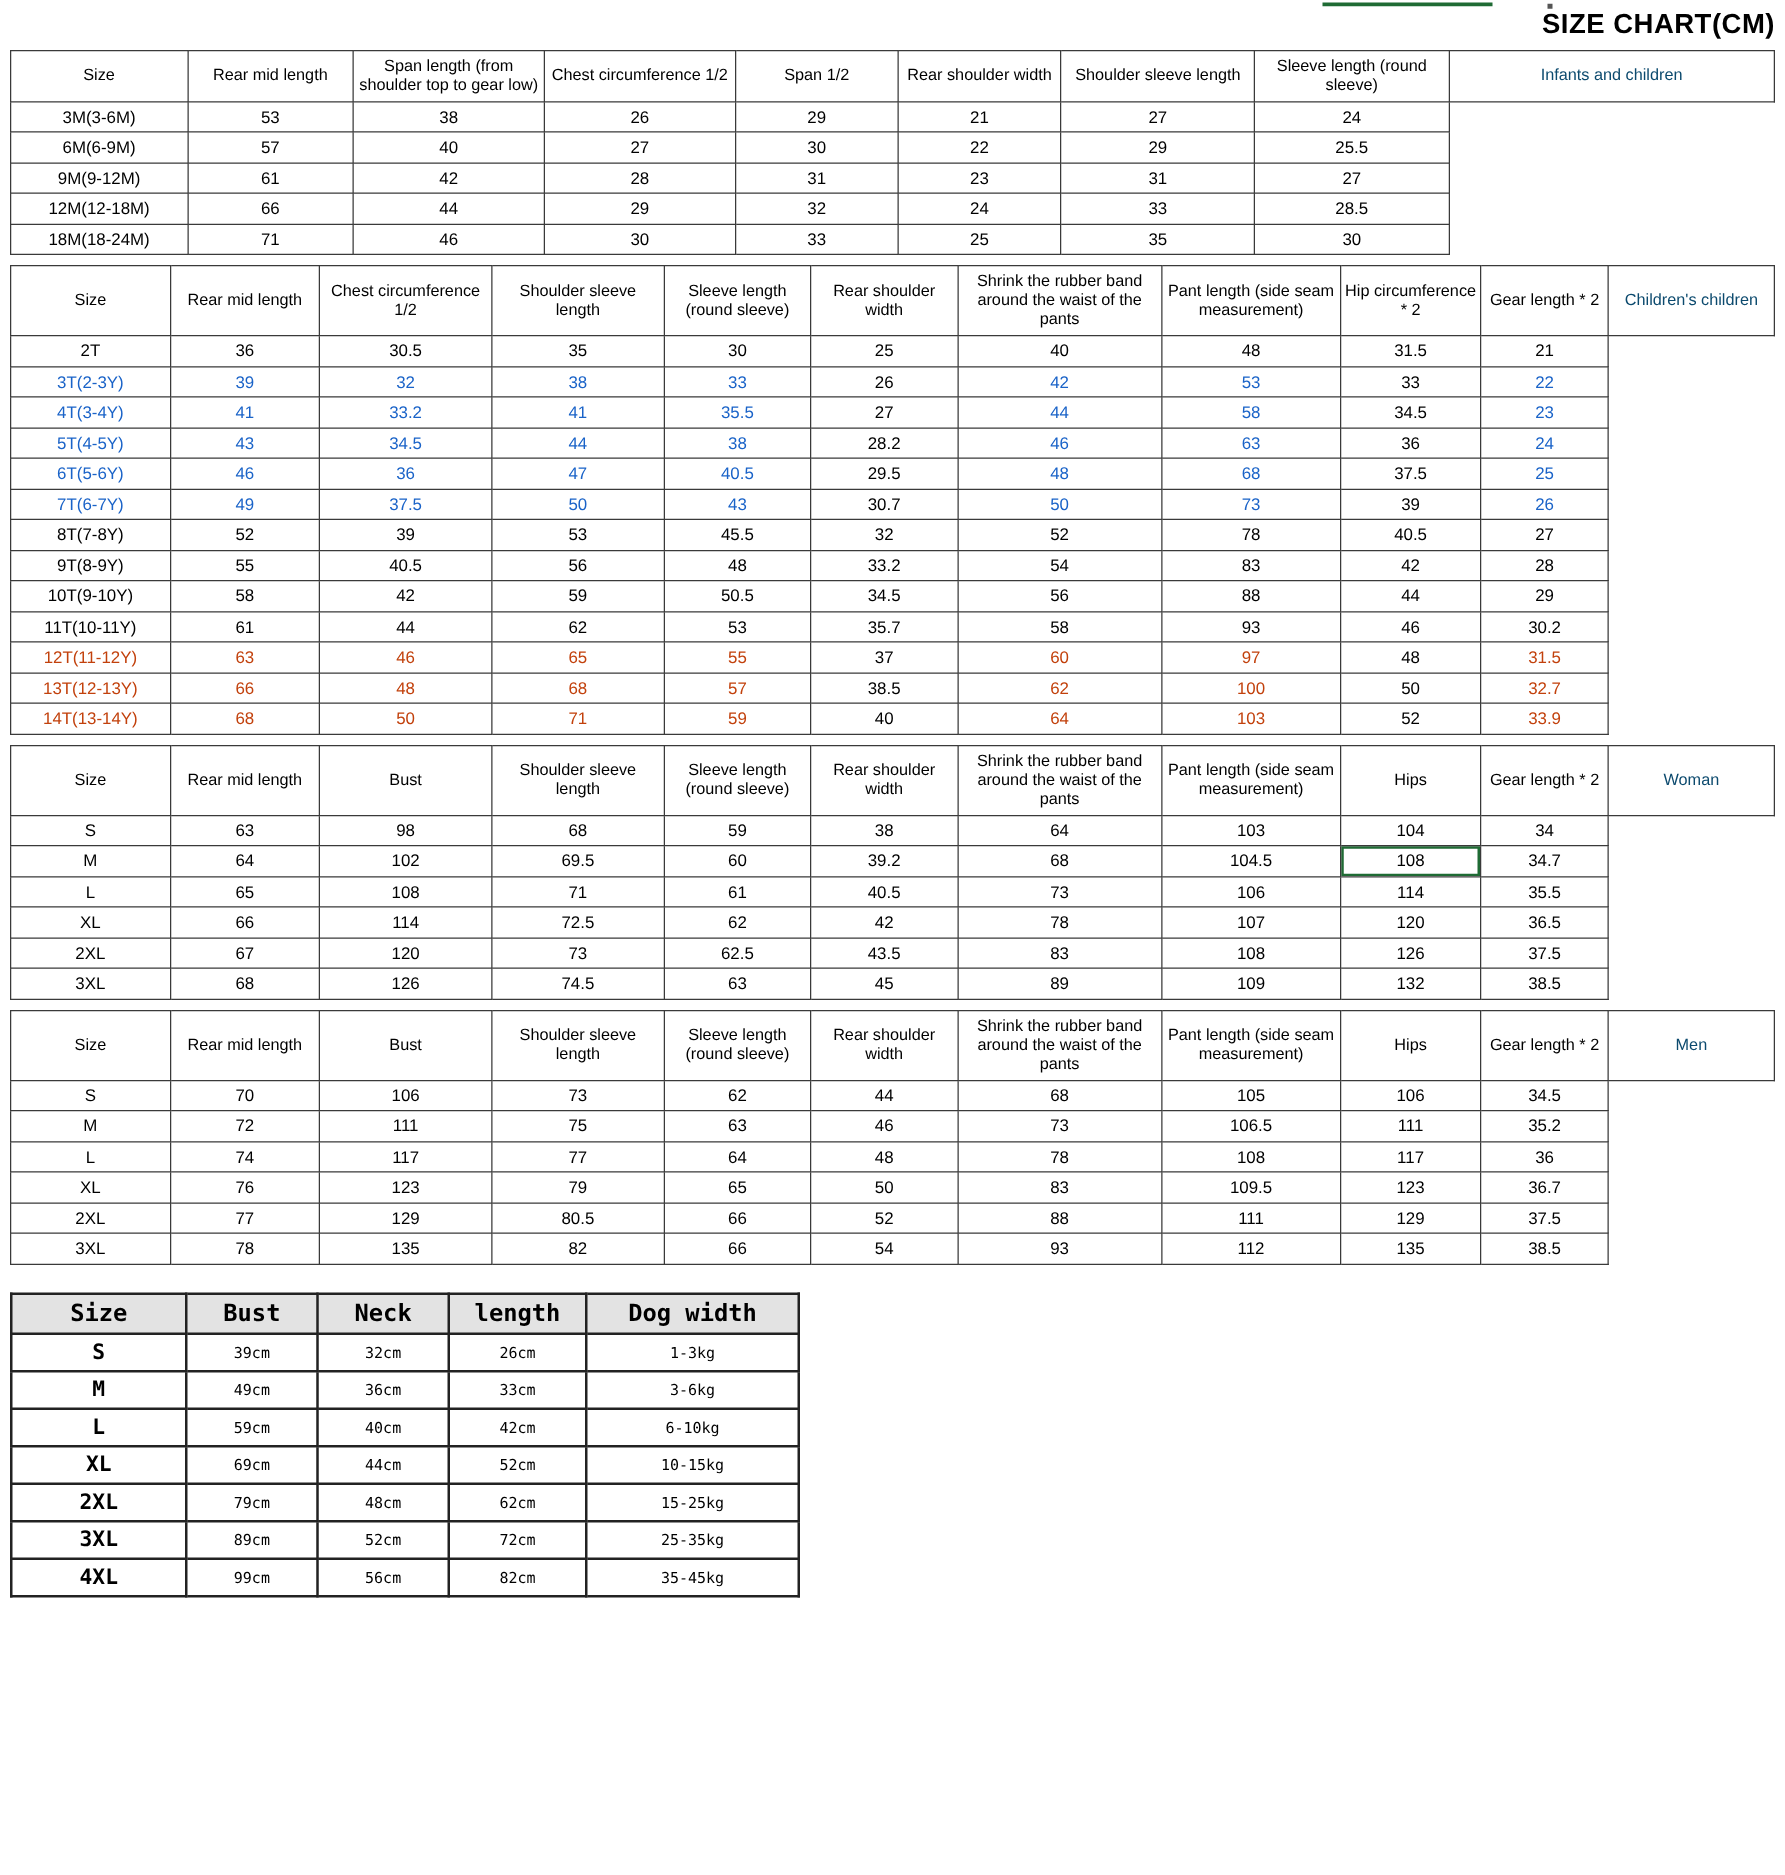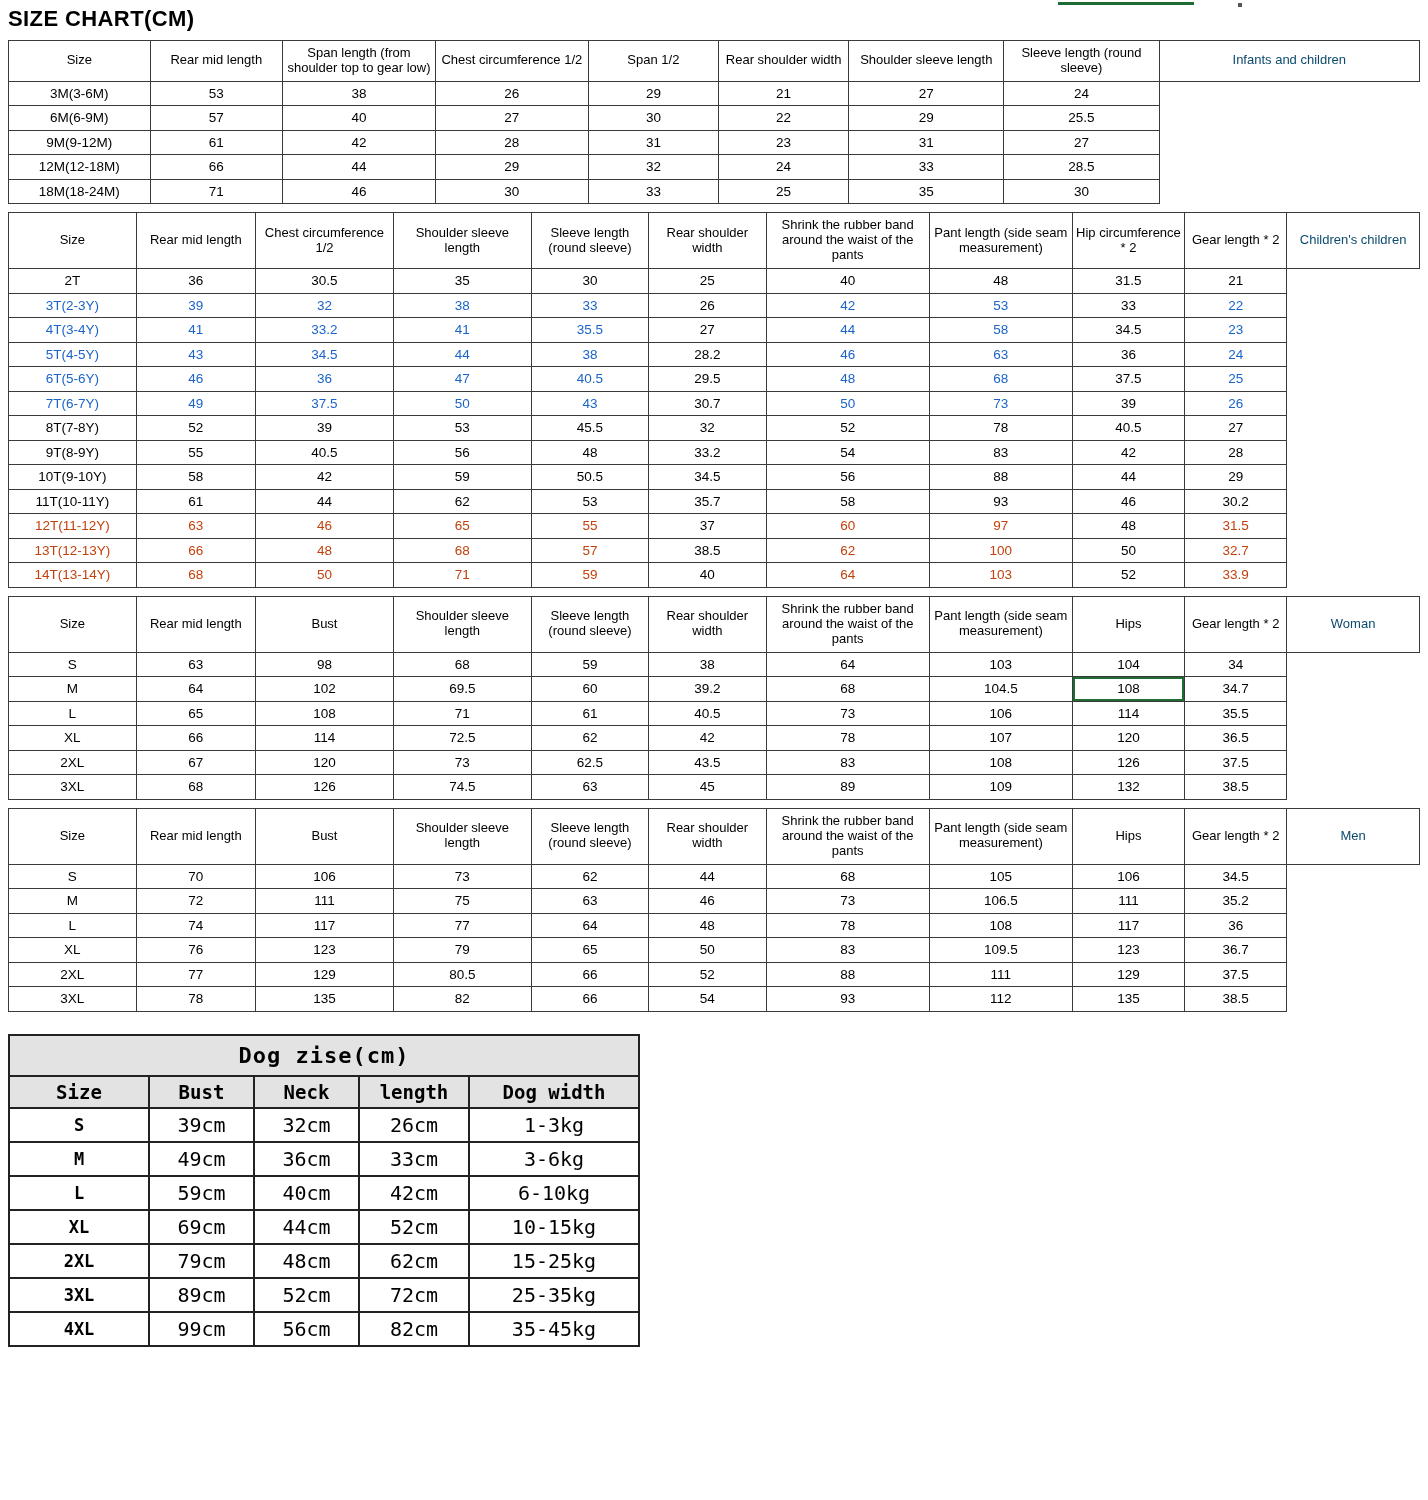--- a/index.html
+++ b/index.html
@@ -39,21 +39,21 @@
   }
   .top-mark-dot {
     position: absolute;
     top: 3px;
     left: 1238px;
     width: 4px;
     height: 4px;
     background: #555;
   }
   .chart-title {
-    text-align: left;
+    text-align: right;
     font-size: 22px;
     font-weight: bold;
     letter-spacing: .4px;
     padding: 6px 0 8px 0;
   }
   table.sz {
     border-collapse: collapse;
     table-layout: fixed;
     width: 1412px;
     margin: 0 0 8px 0;
@@ -112,21 +112,21 @@
   table.dog .dog-head td {
     font-size: 19px;
     font-weight: bold;
     background: #e3e3e3;
   }
   table.dog .dog-size {
     font-weight: bold;
     font-size: 17px;
   }
   table.dog .dog-val {
-    font-size: 20px;
+    font-size: 12px;
   }
 </style>
 </head>
 <body>
 
 <div class="page">
 
   <div class="top-marks">
     <div class="top-mark-green"></div>
     <div class="top-mark-dot"></div>
@@ -615,23 +615,20 @@
   <div class="dog-wrap">
     <table class="dog">
       <colgroup>
         <col style="width:140px">
           <col style="width:105px">
           <col style="width:105px">
           <col style="width:110px">
           <col style="width:170px">
       </colgroup>
       <tbody>
-        <tr>
-          <td colspan="5" class="dog-title">Dog zise(cm)</td>
-        </tr>
         <tr class="dog-head">
           <td>Size</td>
           <td>Bust</td>
           <td>Neck</td>
           <td>length</td>
           <td>Dog width</td>
         </tr>
         <tr>
           <td class="dog-size">S</td>
           <td class="dog-val">39cm</td>

